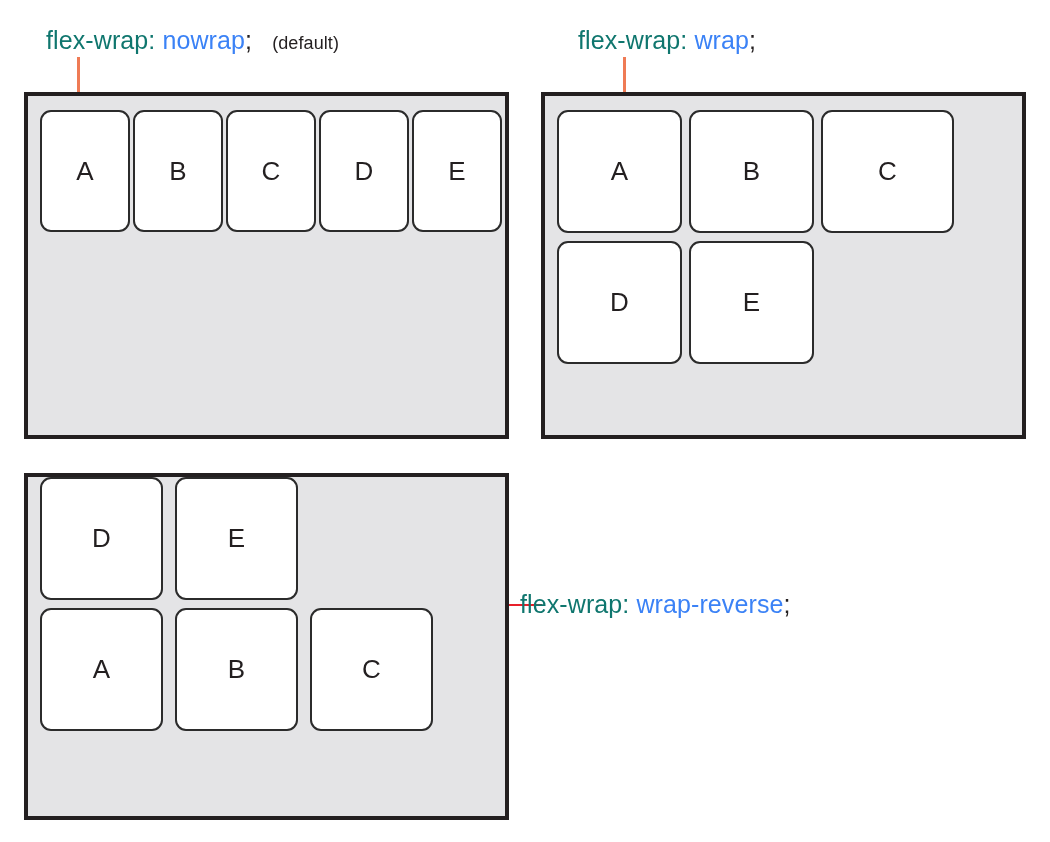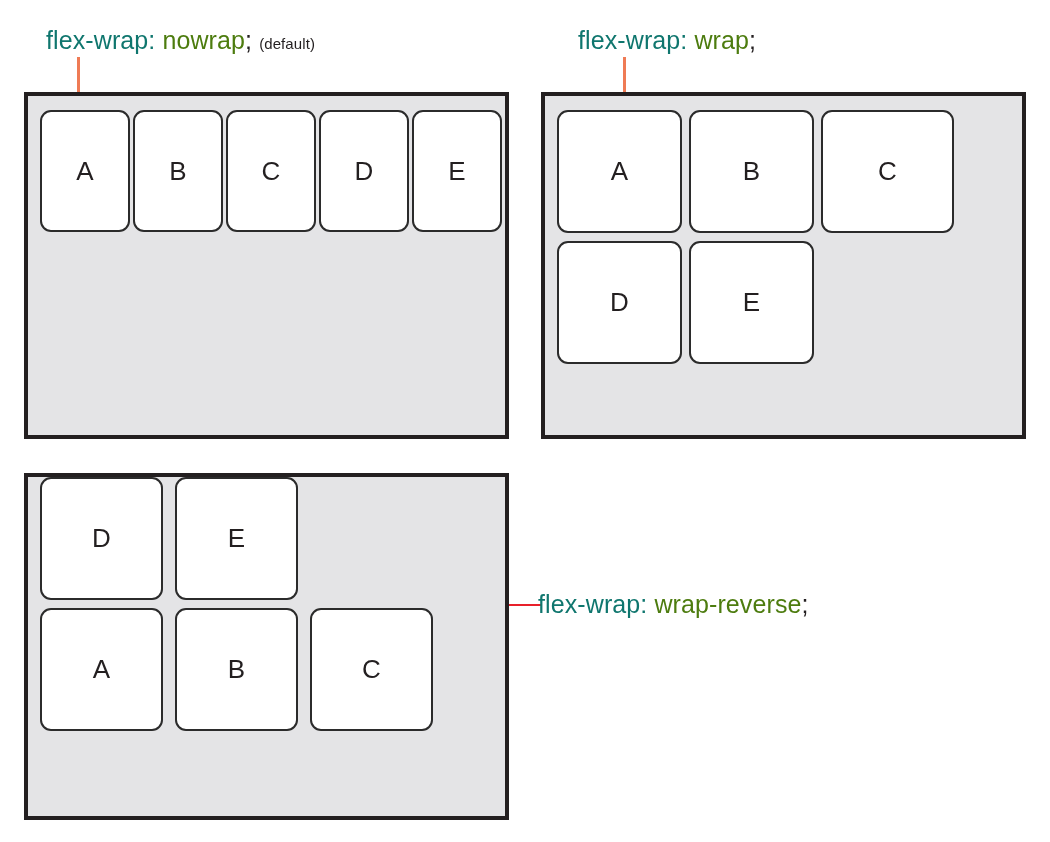--- a/index.html
+++ b/index.html
@@ -24,30 +24,31 @@
   
   .label {
     position: absolute;
     white-space: nowrap;
     font-size: 25px;
     line-height: 1;
     color: #231f20;
     letter-spacing: 0.1px;
   }
   .label .prop { color: #0f766e; }
-  .label .value { color: #4d7c0f; }
+  .label .value { color: #3b82f6; }
   .label .semi { color: #231f20; }
   .label .note {
-    font-size: 15px;
+    font-size: 18px;
     color: #231f20;
+    margin-left: 13px;
   }
 
   #label-nowrap { left: 46px; top: 28px; }
   #label-wrap   { left: 578px; top: 28px; text-align: right; }
-  #label-wrapreverse { left: 538px; top: 592px; }
+  #label-wrapreverse { left: 520px; top: 592px; }
 
   
   .leader-v {
     position: absolute;
     width: 3px;
     background: #ef7b55;
   }
   #leader-nowrap { left: 77px; top: 57px; height: 36px; }
   #leader-wrap   { left: 623px; top: 57px; height: 36px; }
 

